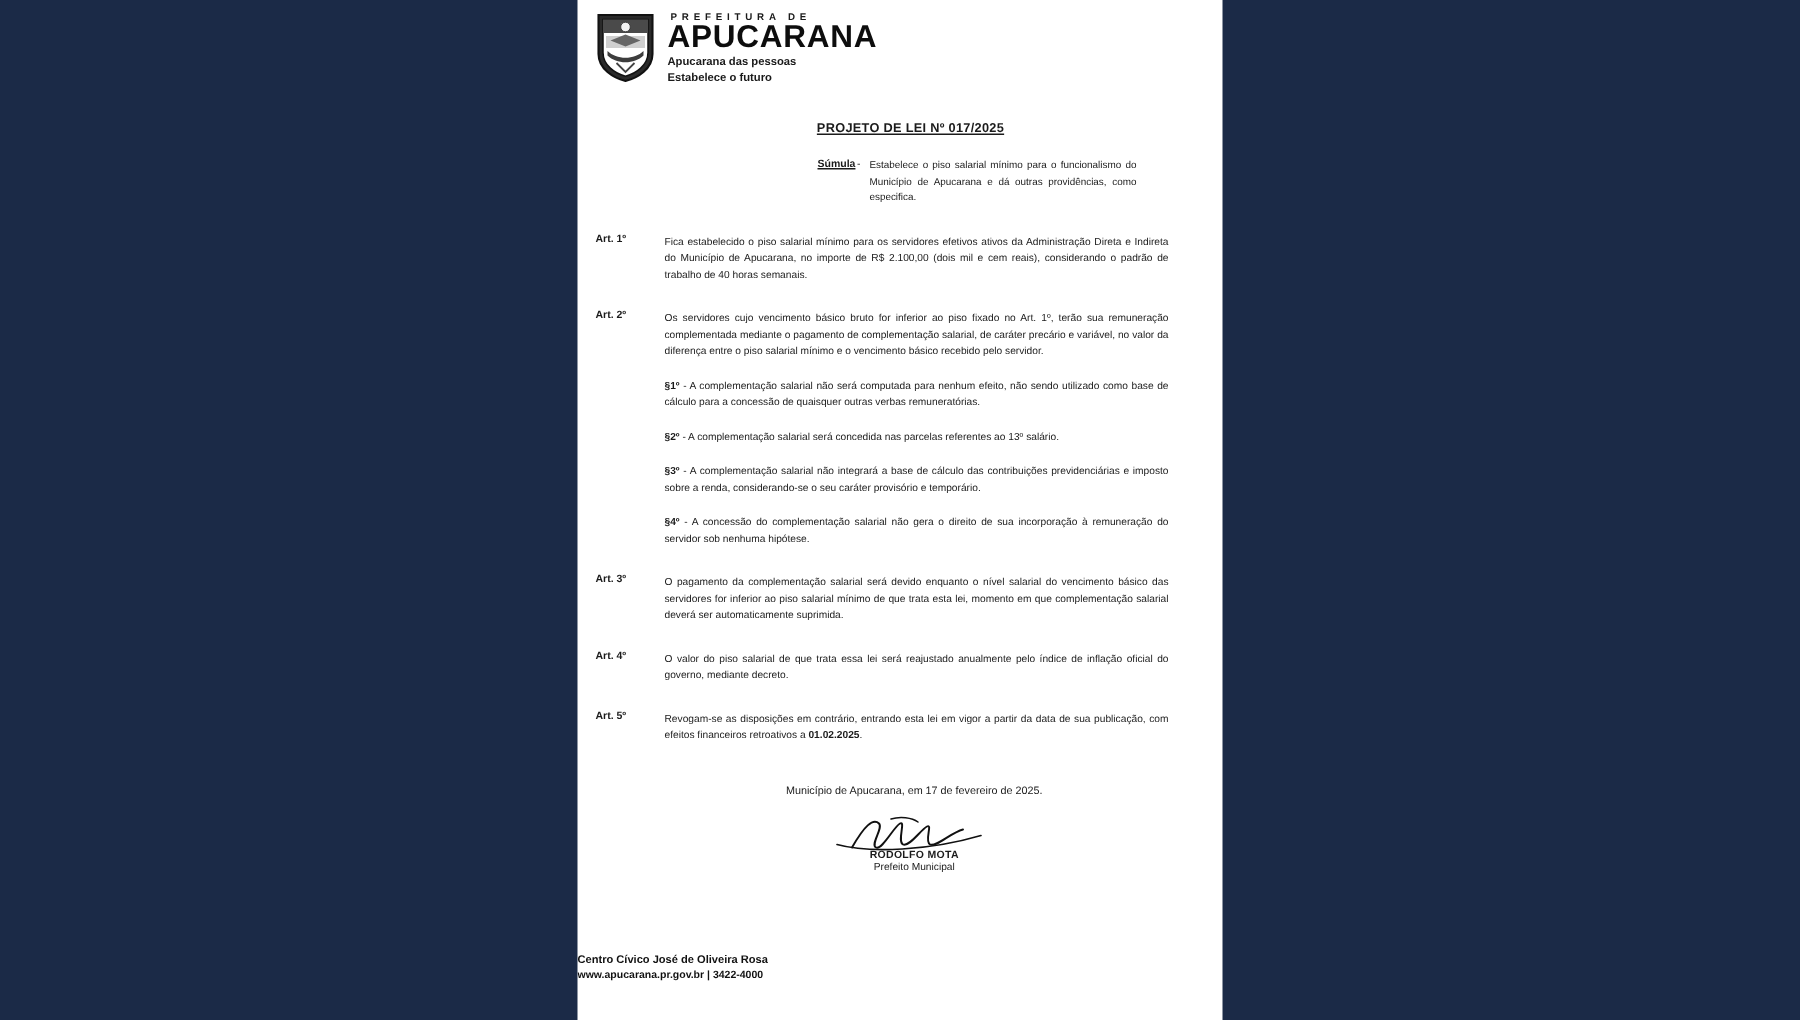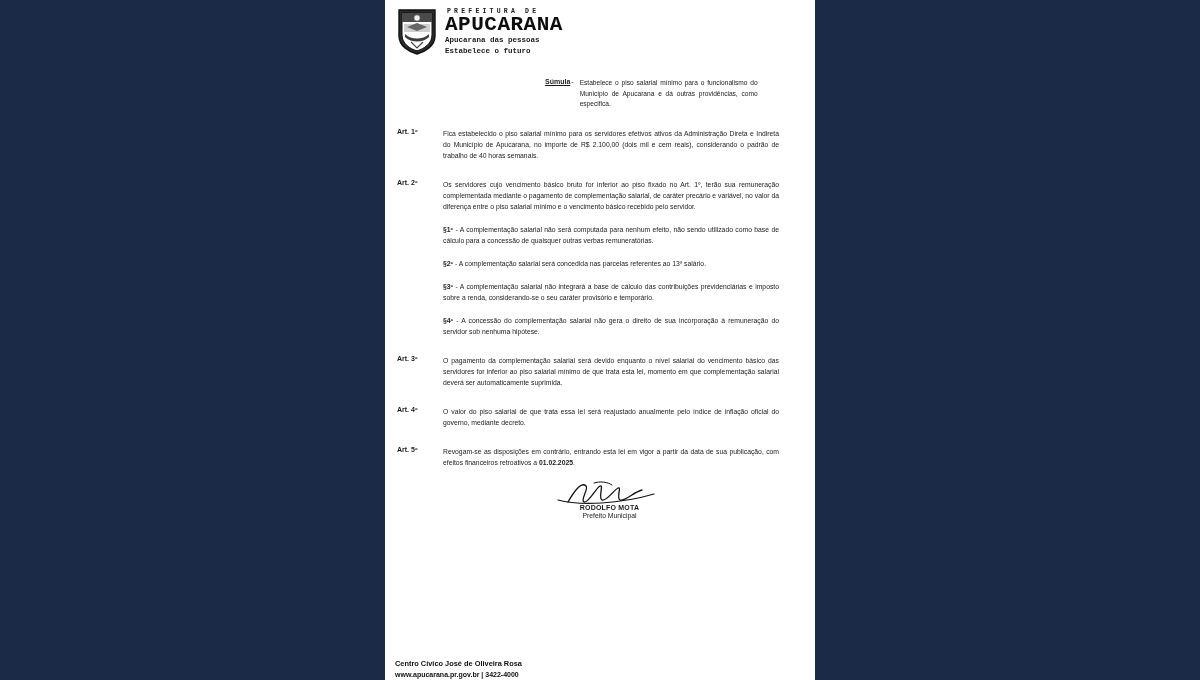--- a/index.html
+++ b/index.html
@@ -28,21 +28,20 @@
     background: #ffffff;
     box-sizing: border-box;
     padding: 0;
     overflow: hidden;
   }
   
   .doc-header {
     display: flex;
     align-items: flex-end;
     padding: 6px 0 0 10px;
-    font-family: Liberation Mono, monospace;
   }
   .brasao {
     width: 44px;
     height: 50px;
     flex: 0 0 44px;
     position: relative;
   }
   .brasao svg { display: block; }
   .brand-text {
     margin-left: 6px;
@@ -169,23 +168,22 @@
     letter-spacing: 0.2px;
   }
   .sign-role {
     font-size: 6.8px;
     margin-top: 1px;
   }
   
   .doc-footer {
     position: absolute;
     left: 0;
-    bottom: 0;
+    bottom: 24px;
     width: 100%;
-    padding-left: 10px;
     box-sizing: border-box;
     color: #111;
   }
   .foot-line {
     font-size: 7.4px;
     font-weight: 700;
     line-height: 10.5px;
   }
   .foot-line.site { font-size: 7px; }
 </style>
@@ -212,20 +210,21 @@
       <div class="brand-text">
         <div class="brand-pref">PREFEITURA DE</div>
         <div class="brand-city">APUCARANA</div>
         <div class="brand-slogan">Apucarana das pessoas</div>
         <div class="brand-slogan">Estabelece o futuro</div>
       </div>
     </div>
 
     <div class="doc-body">
 
+      <div class="doc-title">PROJETO DE LEI Nº 017/2025</div>
 
       <div class="sumula-row">
         <span class="sumula-label">Súmula</span>
         <span class="sumula-arrow">-</span>
         <span class="sumula-text">Estabelece o piso salarial mínimo para o funcionalismo do Município de Apucarana e dá outras providências, como especifica.</span>
       </div>
 
 
 
       <div class="article">
@@ -261,20 +260,21 @@
         <div class="art-text">O valor do piso salarial de que trata essa lei será reajustado anualmente pelo índice de inflação oficial do governo, mediante decreto.</div>
       </div>
 
       <div class="article">
         <div class="art-label">Art. 5º</div>
         <div class="art-text">
           <span>Revogam-se as disposições em contrário, entrando esta lei em vigor a partir da data de sua publicação, com efeitos financeiros retroativos a </span><span class="bold">01.02.2025</span><span>.</span>
         </div>
       </div>
 
+      <div class="closing">Município de Apucarana, em 17 de fevereiro de 2025.</div>
 
       <div class="sign-block">
         <svg class="signature-svg" width="120" height="26" viewBox="0 0 120 26" xmlns="http://www.w3.org/2000/svg">
           <path d="M18 22 C26 8 32 2 36 6 C39 9 30 20 34 22 C38 24 46 8 50 6 C54 4 48 18 52 20 C56 22 64 10 68 8 C72 6 66 18 70 20 C74 22 84 12 92 10" fill="none" stroke="#111" stroke-width="1.3" stroke-linecap="round"></path>
           <path d="M8 20 C30 26 70 24 104 14" fill="none" stroke="#111" stroke-width="1.1" stroke-linecap="round"></path>
           <path d="M44 3 C50 1 58 2 62 5" fill="none" stroke="#111" stroke-width="1" stroke-linecap="round"></path>
         </svg>
         <div class="sign-name">RODOLFO MOTA</div>
         <div class="sign-role">Prefeito Municipal</div>
       </div>

